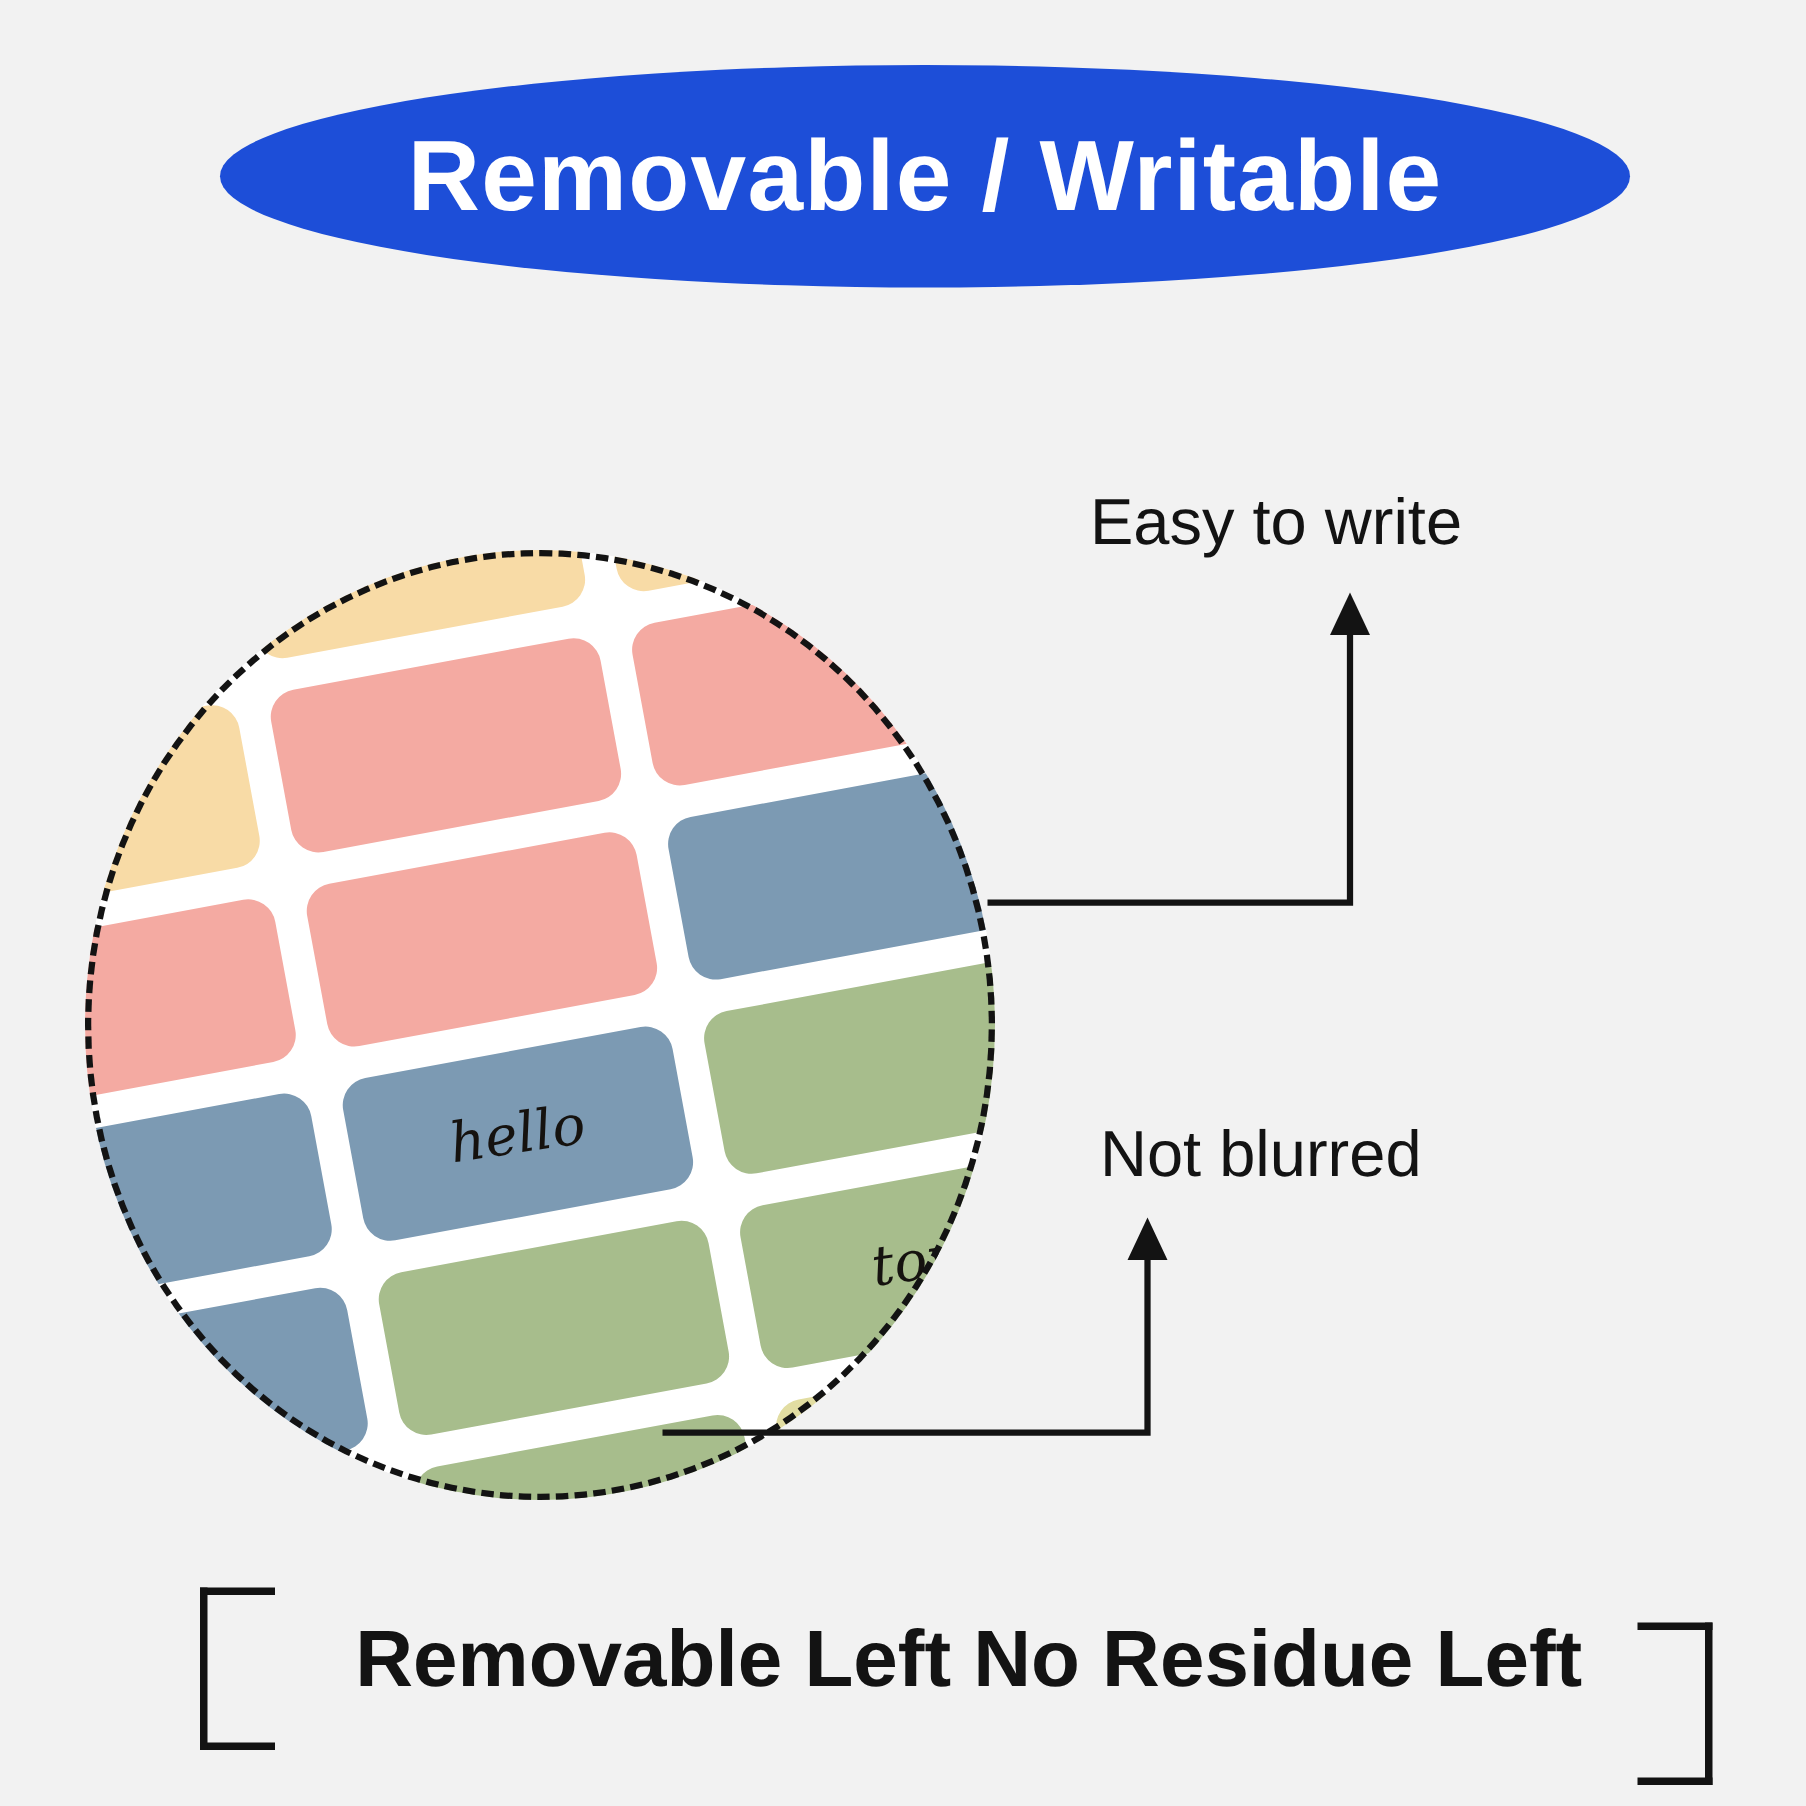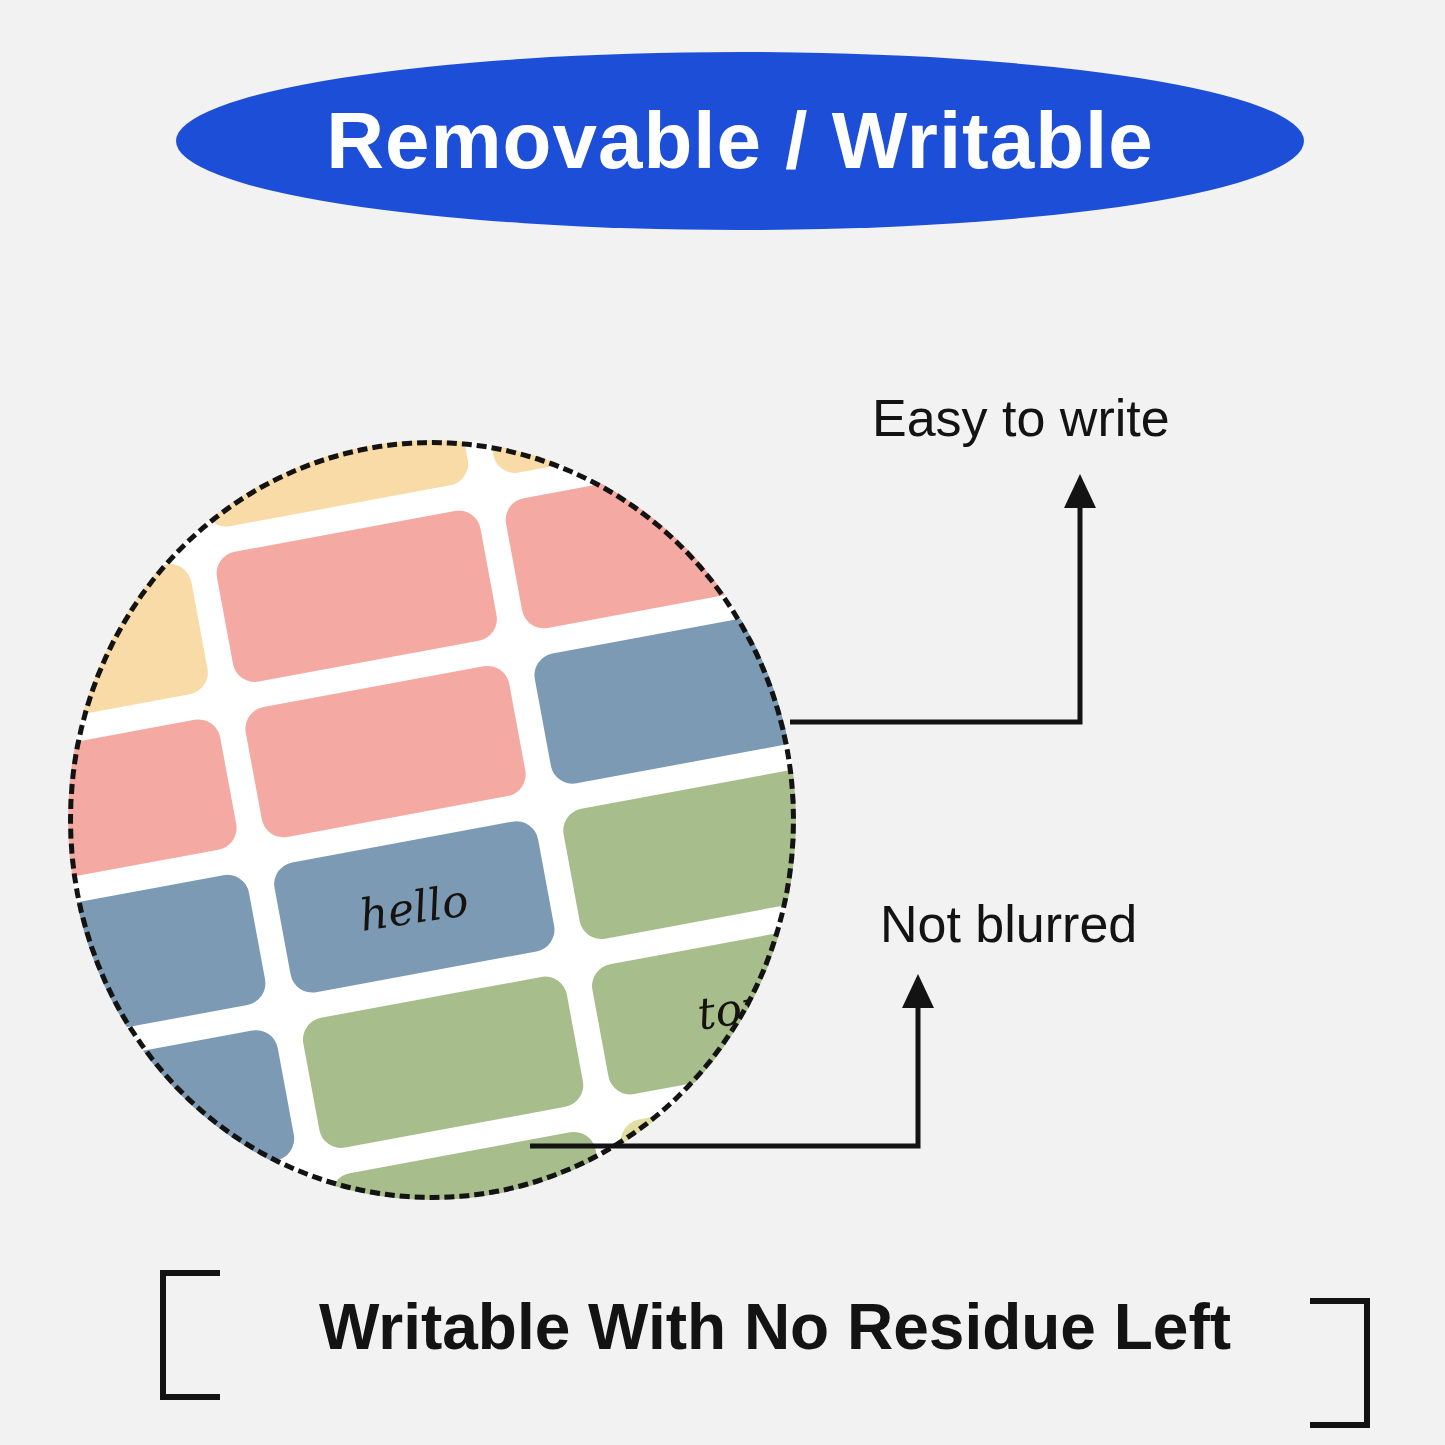--- a/index.html
+++ b/index.html
@@ -204,14 +204,14 @@
   <polygon points="300,14 284,48 316,48" fill="#131313"></polygon>
 </svg>
 
 <div class="callout-label" id="label-notblur">Not blurred</div>
 <svg class="leader" style="left:520px; top:960px;" width="420" height="230" viewBox="0 0 420 230">
   <polyline points="10,186 398,186 398,40" fill="none" stroke="#131313" stroke-width="5"></polyline>
   <polygon points="398,14 382,48 414,48" fill="#131313"></polygon>
 </svg>
 
 <div class="bracket" id="bracket-left"></div>
-<div class="bottom-caption">Writable With No Residue Left</div>
+<div class="bottom-caption">Removable Left No Residue Left</div>
 <div class="bracket" id="bracket-right"></div>
 
 </body></html>

